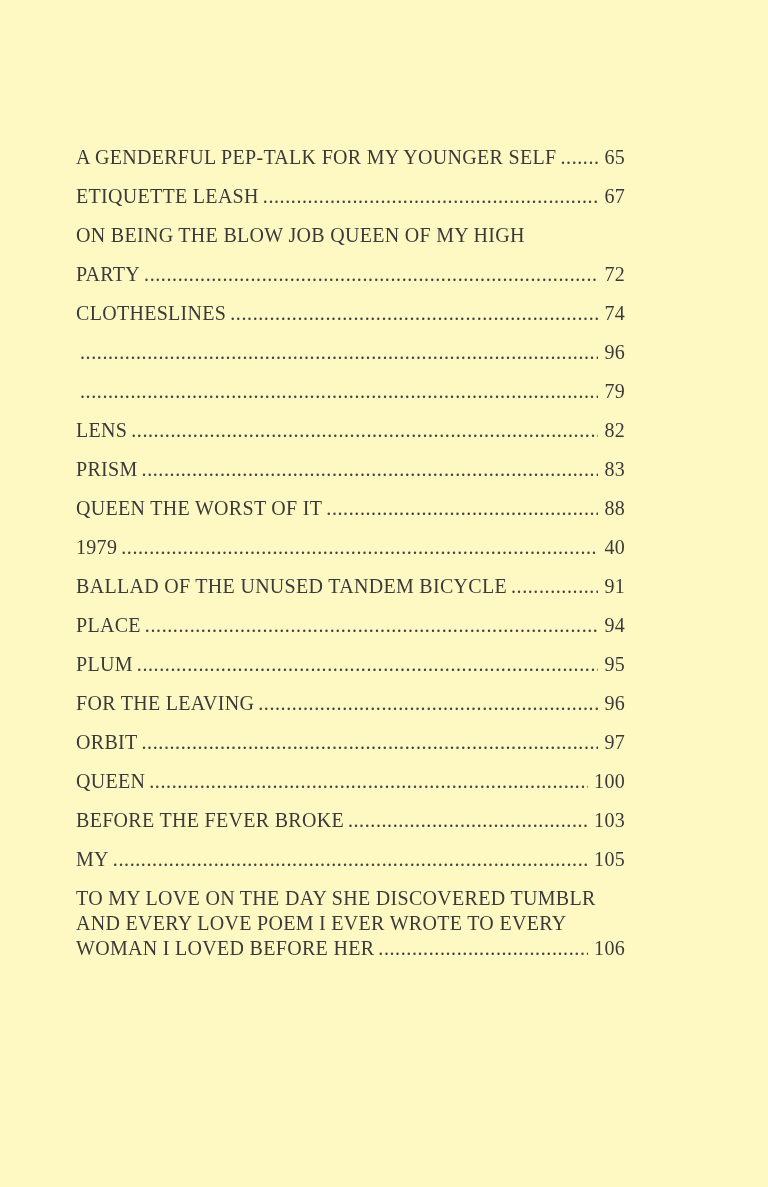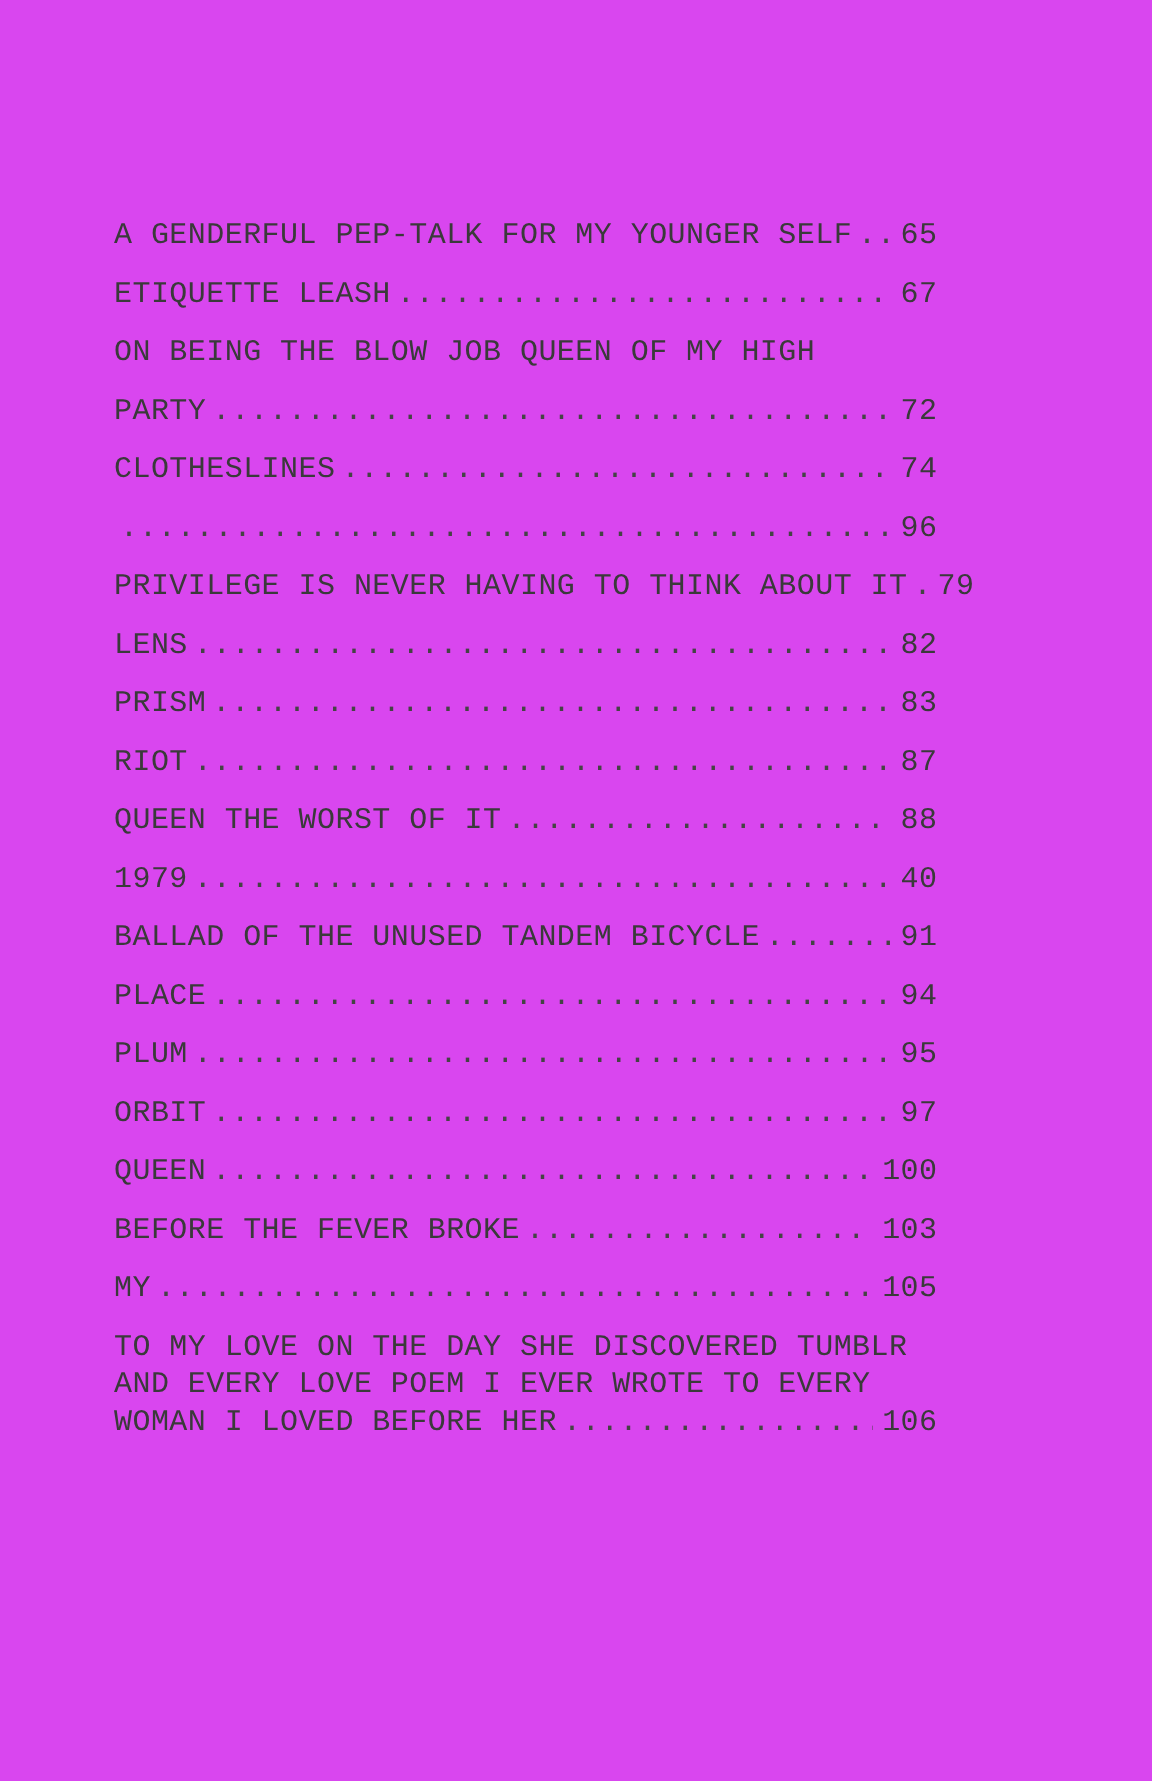--- a/index.html
+++ b/index.html
@@ -5,24 +5,24 @@
   html, body {
     margin: 0;
     padding: 0;
     background: #ffffff;
   }
   .page {
     position: relative;
     width: 768px;
     height: 1187px;
     box-sizing: border-box;
-    background: #d946ef;
+    background: #fef9c3;
     padding: 145px 143px 0 76px;
     overflow: hidden;
-    font-family: Liberation Mono, monospace;
+    font-family: Liberation Serif, serif;
     color: #3a3a3a;
   }
   .toc {
     width: 100%;
   }
   .toc-entry {
     margin-bottom: 14px;
     font-size: 20px;
     line-height: 25px;
     letter-spacing: 0.3px;
@@ -105,21 +105,20 @@
 
     <div class="toc-tail-row">
       <span class="toc-dots"></span>
       <span class="toc-page">96</span>
     </div>
   </div>
 
   <div class="toc-entry">
 
     <div class="toc-tail-row">
-      <span class="toc-title">PRIVILEGE IS NEVER HAVING TO THINK ABOUT IT</span>
       <span class="toc-dots"></span>
       <span class="toc-page">79</span>
     </div>
   </div>
 
   <div class="toc-entry">
 
     <div class="toc-tail-row">
       <span class="toc-title">LENS</span>
       <span class="toc-dots"></span>
@@ -129,28 +128,20 @@
 
   <div class="toc-entry">
 
     <div class="toc-tail-row">
       <span class="toc-title">PRISM</span>
       <span class="toc-dots"></span>
       <span class="toc-page">83</span>
     </div>
   </div>
 
-  <div class="toc-entry">
-
-    <div class="toc-tail-row">
-      <span class="toc-title">RIOT</span>
-      <span class="toc-dots"></span>
-      <span class="toc-page">87</span>
-    </div>
-  </div>
 
   <div class="toc-entry">
 
     <div class="toc-tail-row">
       <span class="toc-title">QUEEN THE WORST OF IT</span>
       <span class="toc-dots"></span>
       <span class="toc-page">88</span>
     </div>
   </div>
 
@@ -183,20 +174,28 @@
 
   <div class="toc-entry">
 
     <div class="toc-tail-row">
       <span class="toc-title">PLUM</span>
       <span class="toc-dots"></span>
       <span class="toc-page">95</span>
     </div>
   </div>
 
+  <div class="toc-entry">
+
+    <div class="toc-tail-row">
+      <span class="toc-title">FOR THE LEAVING</span>
+      <span class="toc-dots"></span>
+      <span class="toc-page">96</span>
+    </div>
+  </div>
 
   <div class="toc-entry">
 
     <div class="toc-tail-row">
       <span class="toc-title">ORBIT</span>
       <span class="toc-dots"></span>
       <span class="toc-page">97</span>
     </div>
   </div>
 

